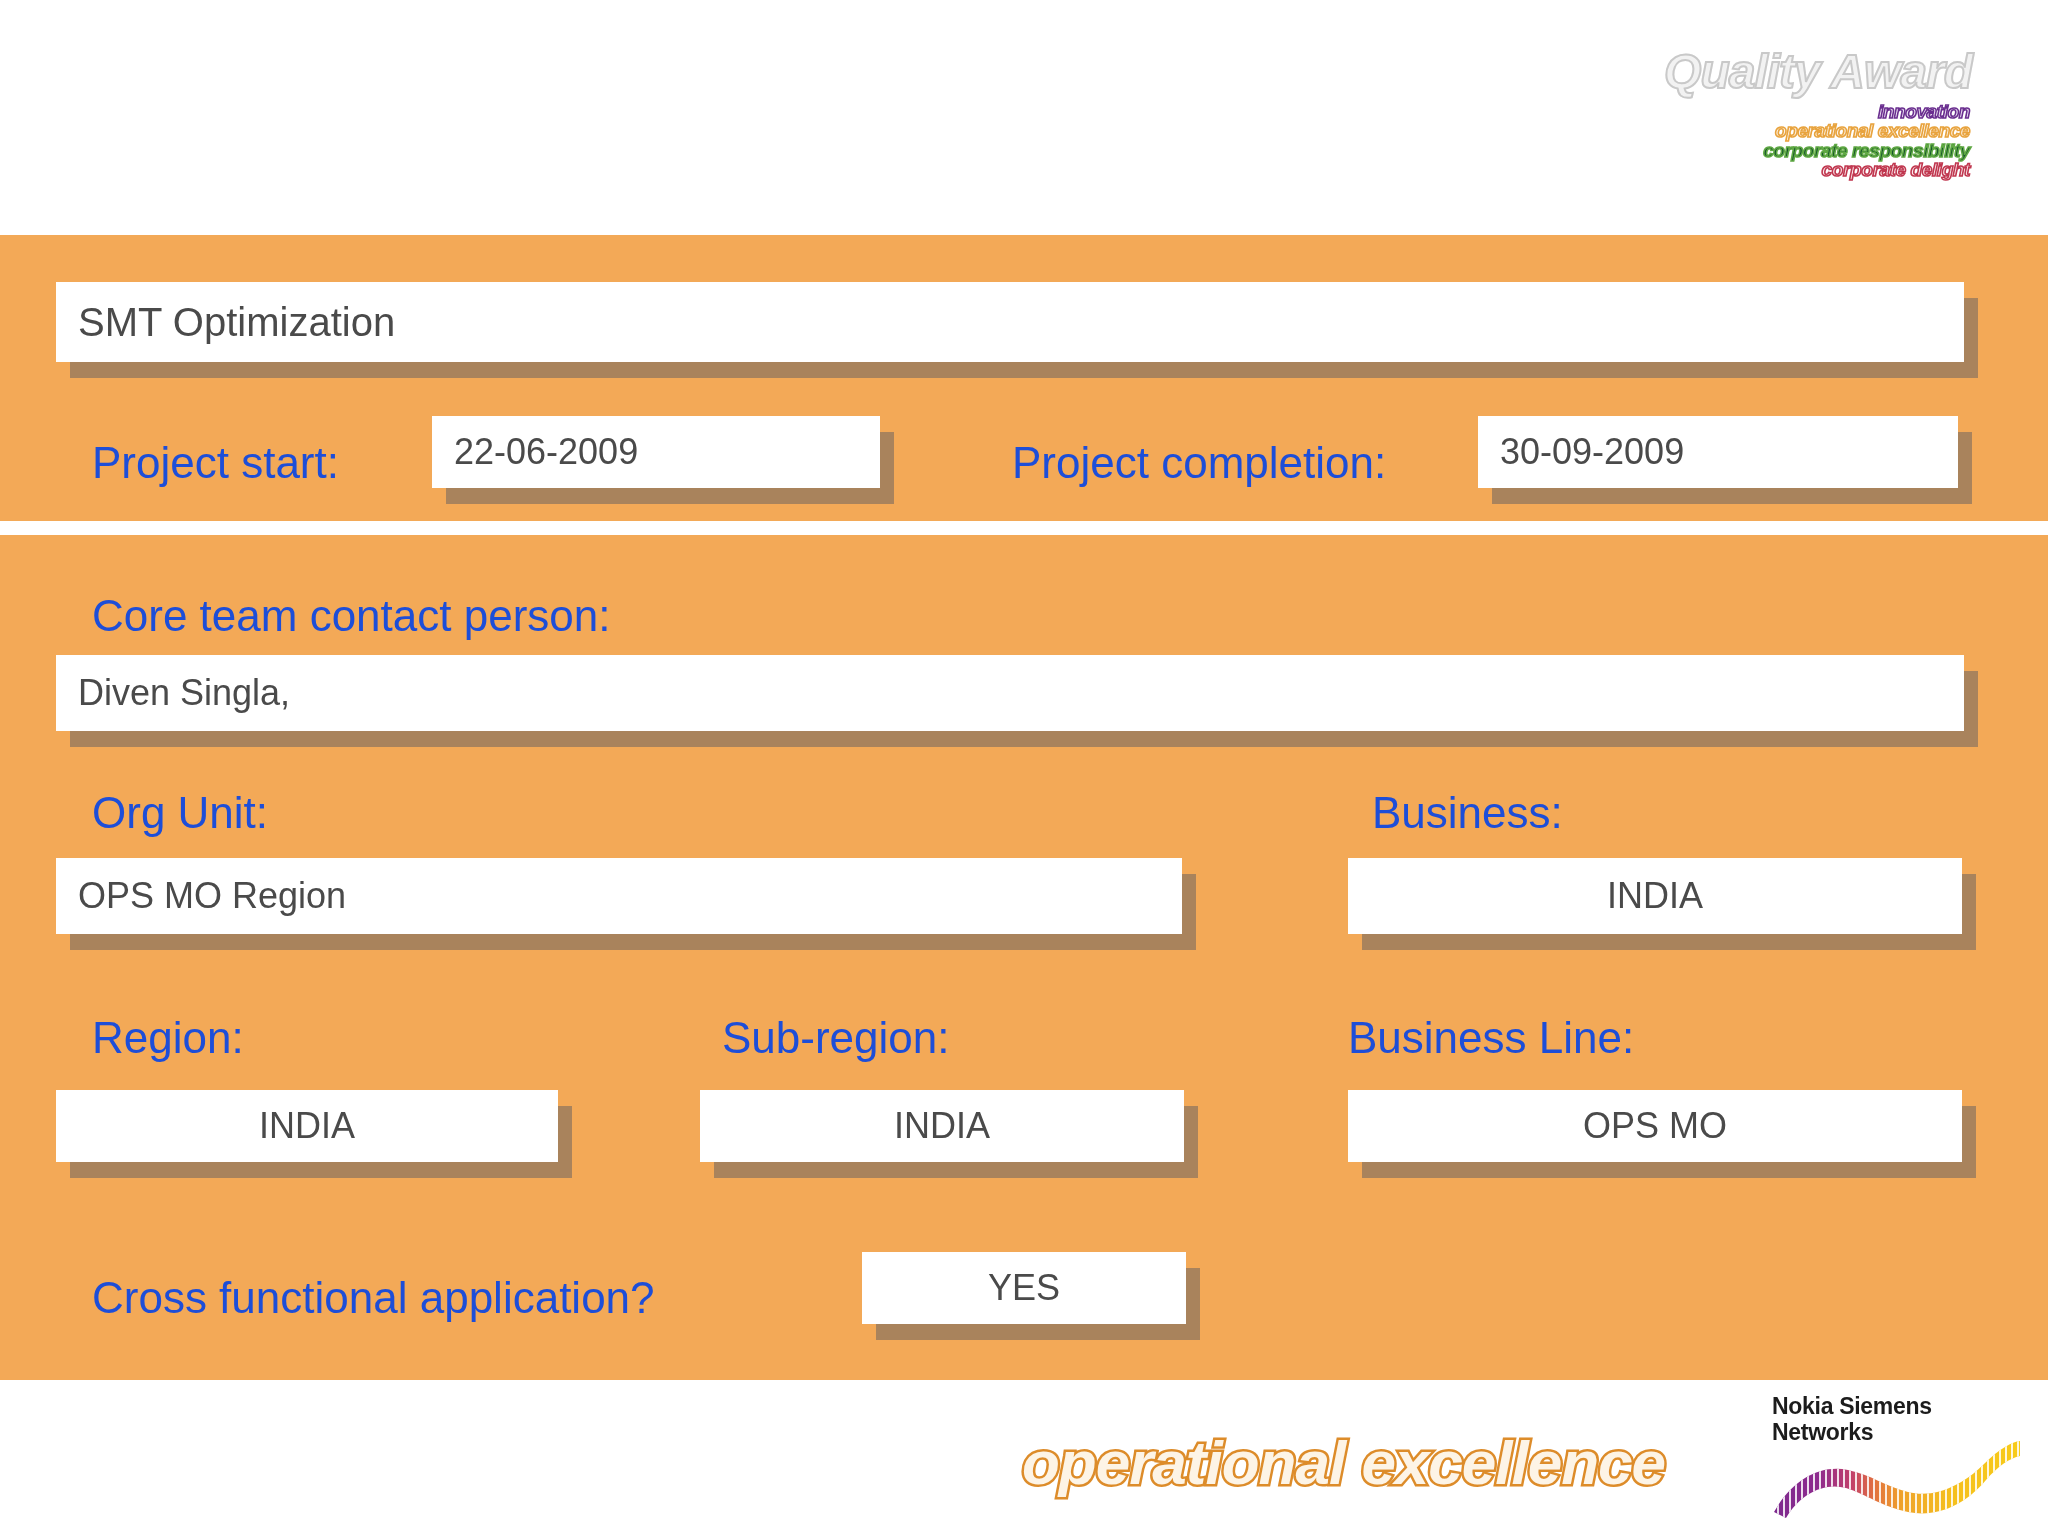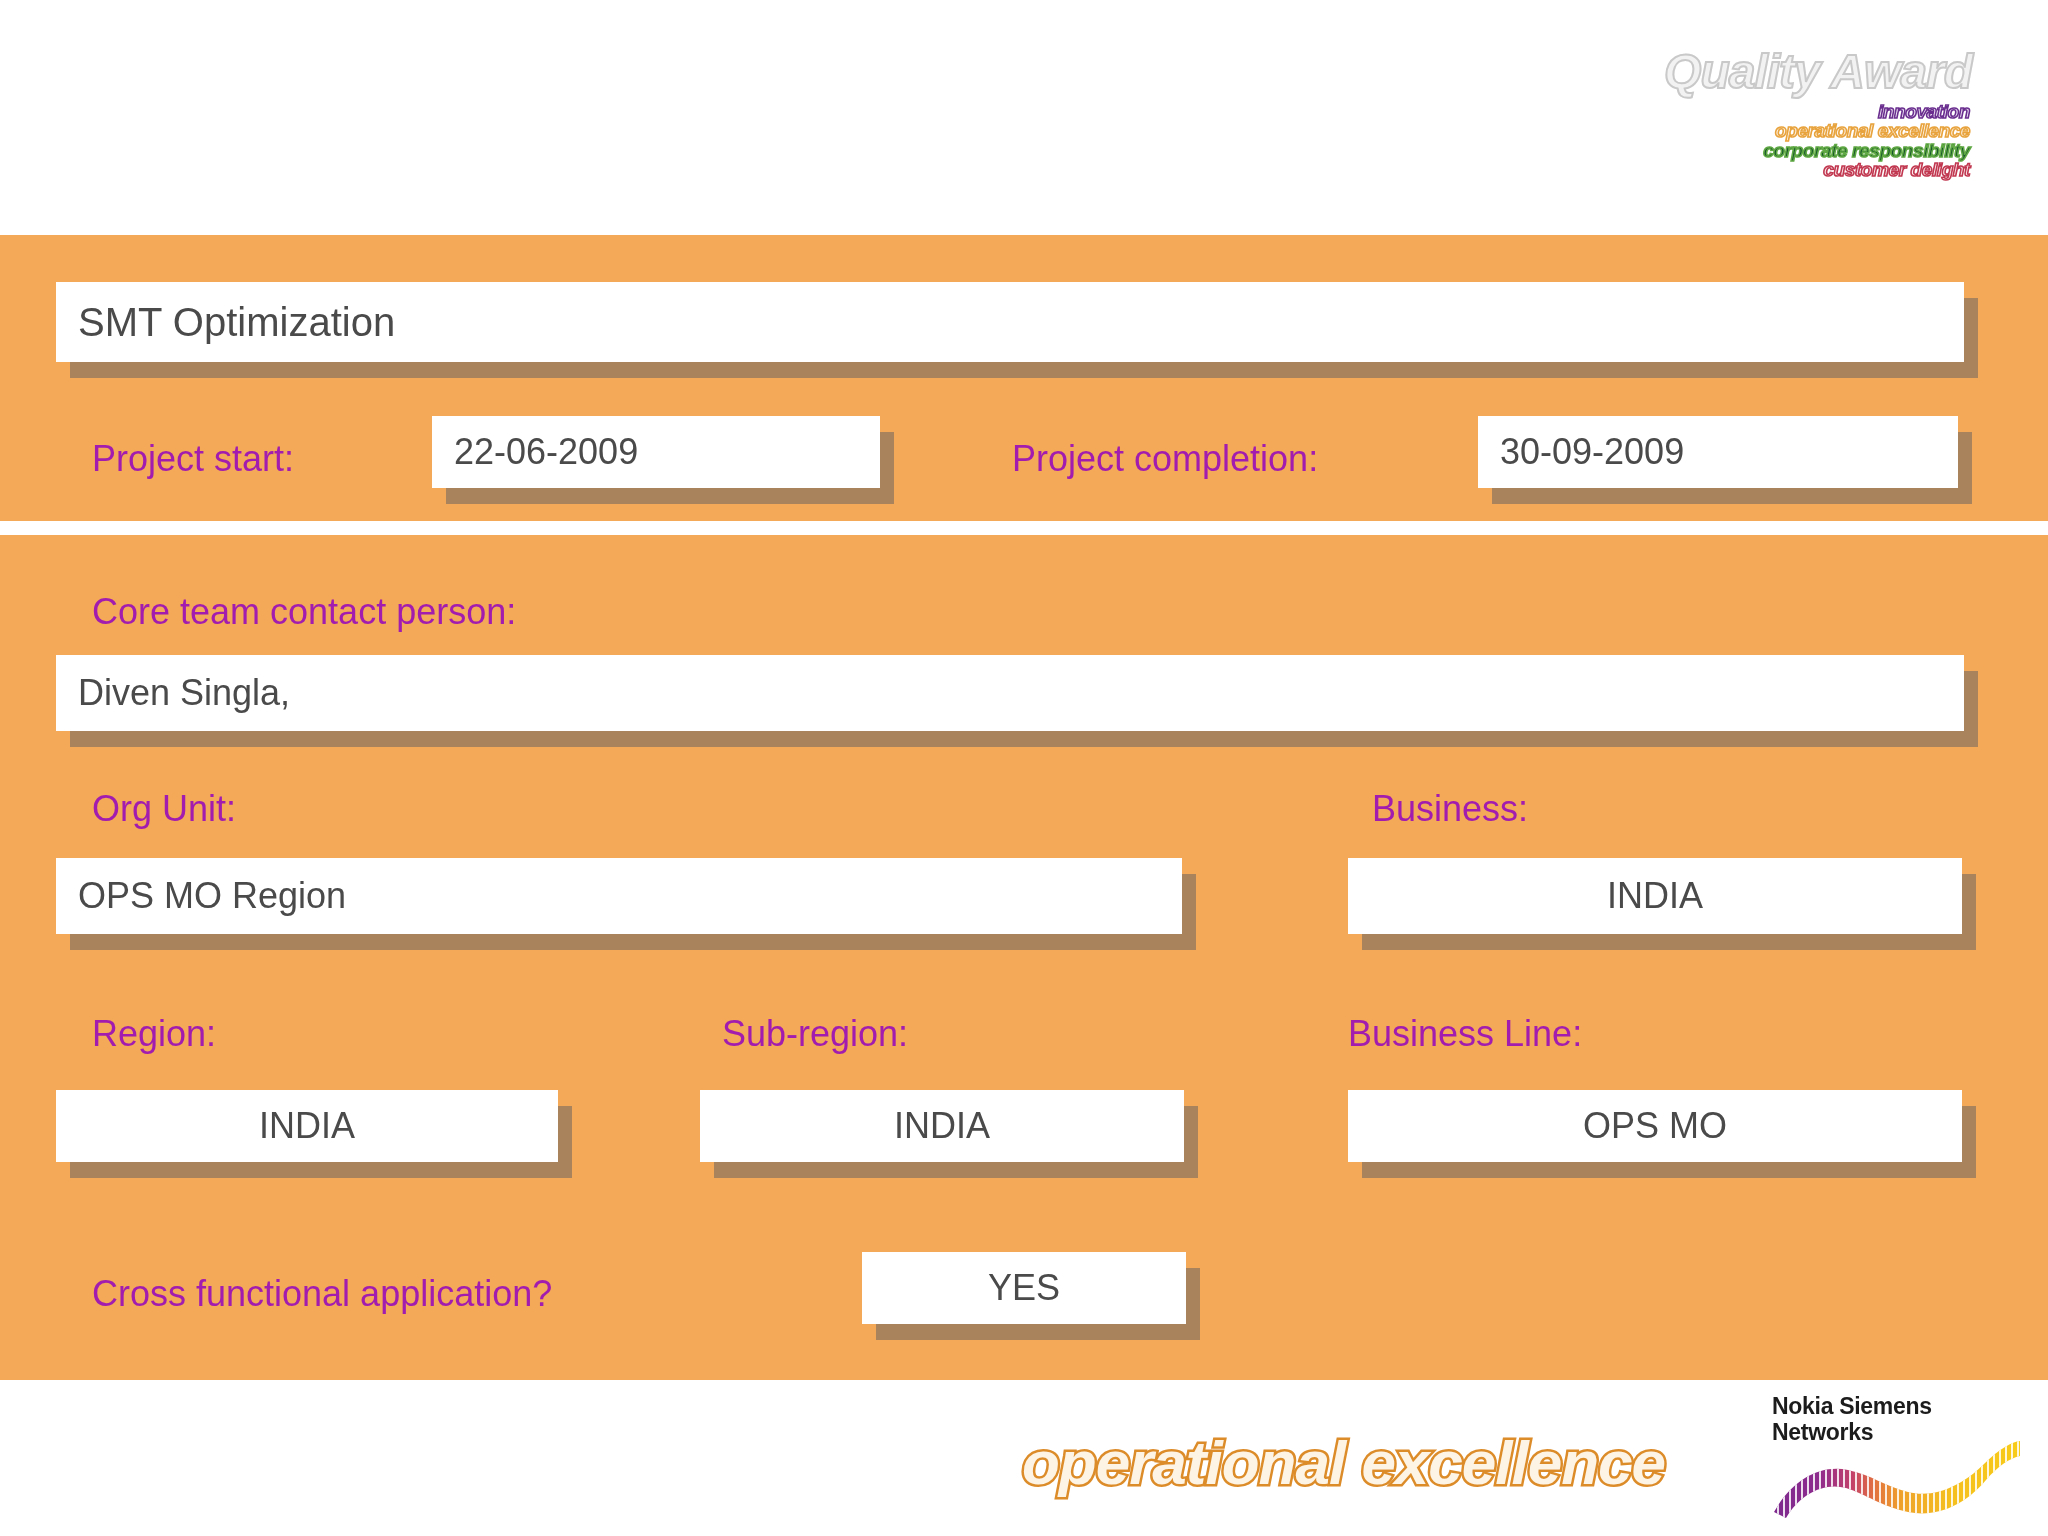--- a/index.html
+++ b/index.html
@@ -99,22 +99,22 @@
     align-items: center;
     color: #4a4a4a;
     font-size: 34px;
     line-height: 1;
   }
   .fbox.left  { justify-content: flex-start; padding-left: 22px; }
   .fbox.center{ justify-content: center; }
 
   .flabel {
     position: absolute;
-    color: #a21caf;
-    font-size: 36px;
+    color: #1d4ed8;
+    font-size: 44px;
     line-height: 1;
     white-space: nowrap;
   }
 
   
   #title-box {
     left: 56px; top: 282px;
     width: 1908px; height: 80px;
     font-size: 40px;
   }
@@ -231,21 +231,21 @@
 
 <div class="slide">
 
   <div class="header">
     <div class="qa-logo">
       <div class="qa-title">Quality Award</div>
       <div class="qa-taglines">
         <span class="qa-tag innovation">innovation</span>
         <span class="qa-tag opex">operational excellence</span>
         <span class="qa-tag corpresp">corporate responsibility</span>
-        <span class="qa-tag delight">customer delight</span>
+        <span class="qa-tag delight">corporate delight</span>
       </div>
     </div>
   </div>
 
   <div class="panel panel-top"></div>
 
   <div class="fbox left" id="title-box">SMT Optimization</div>
 
   <div class="flabel" id="start-label">Project start:</div>
   <div class="fbox left" id="start-box">22-06-2009</div>

